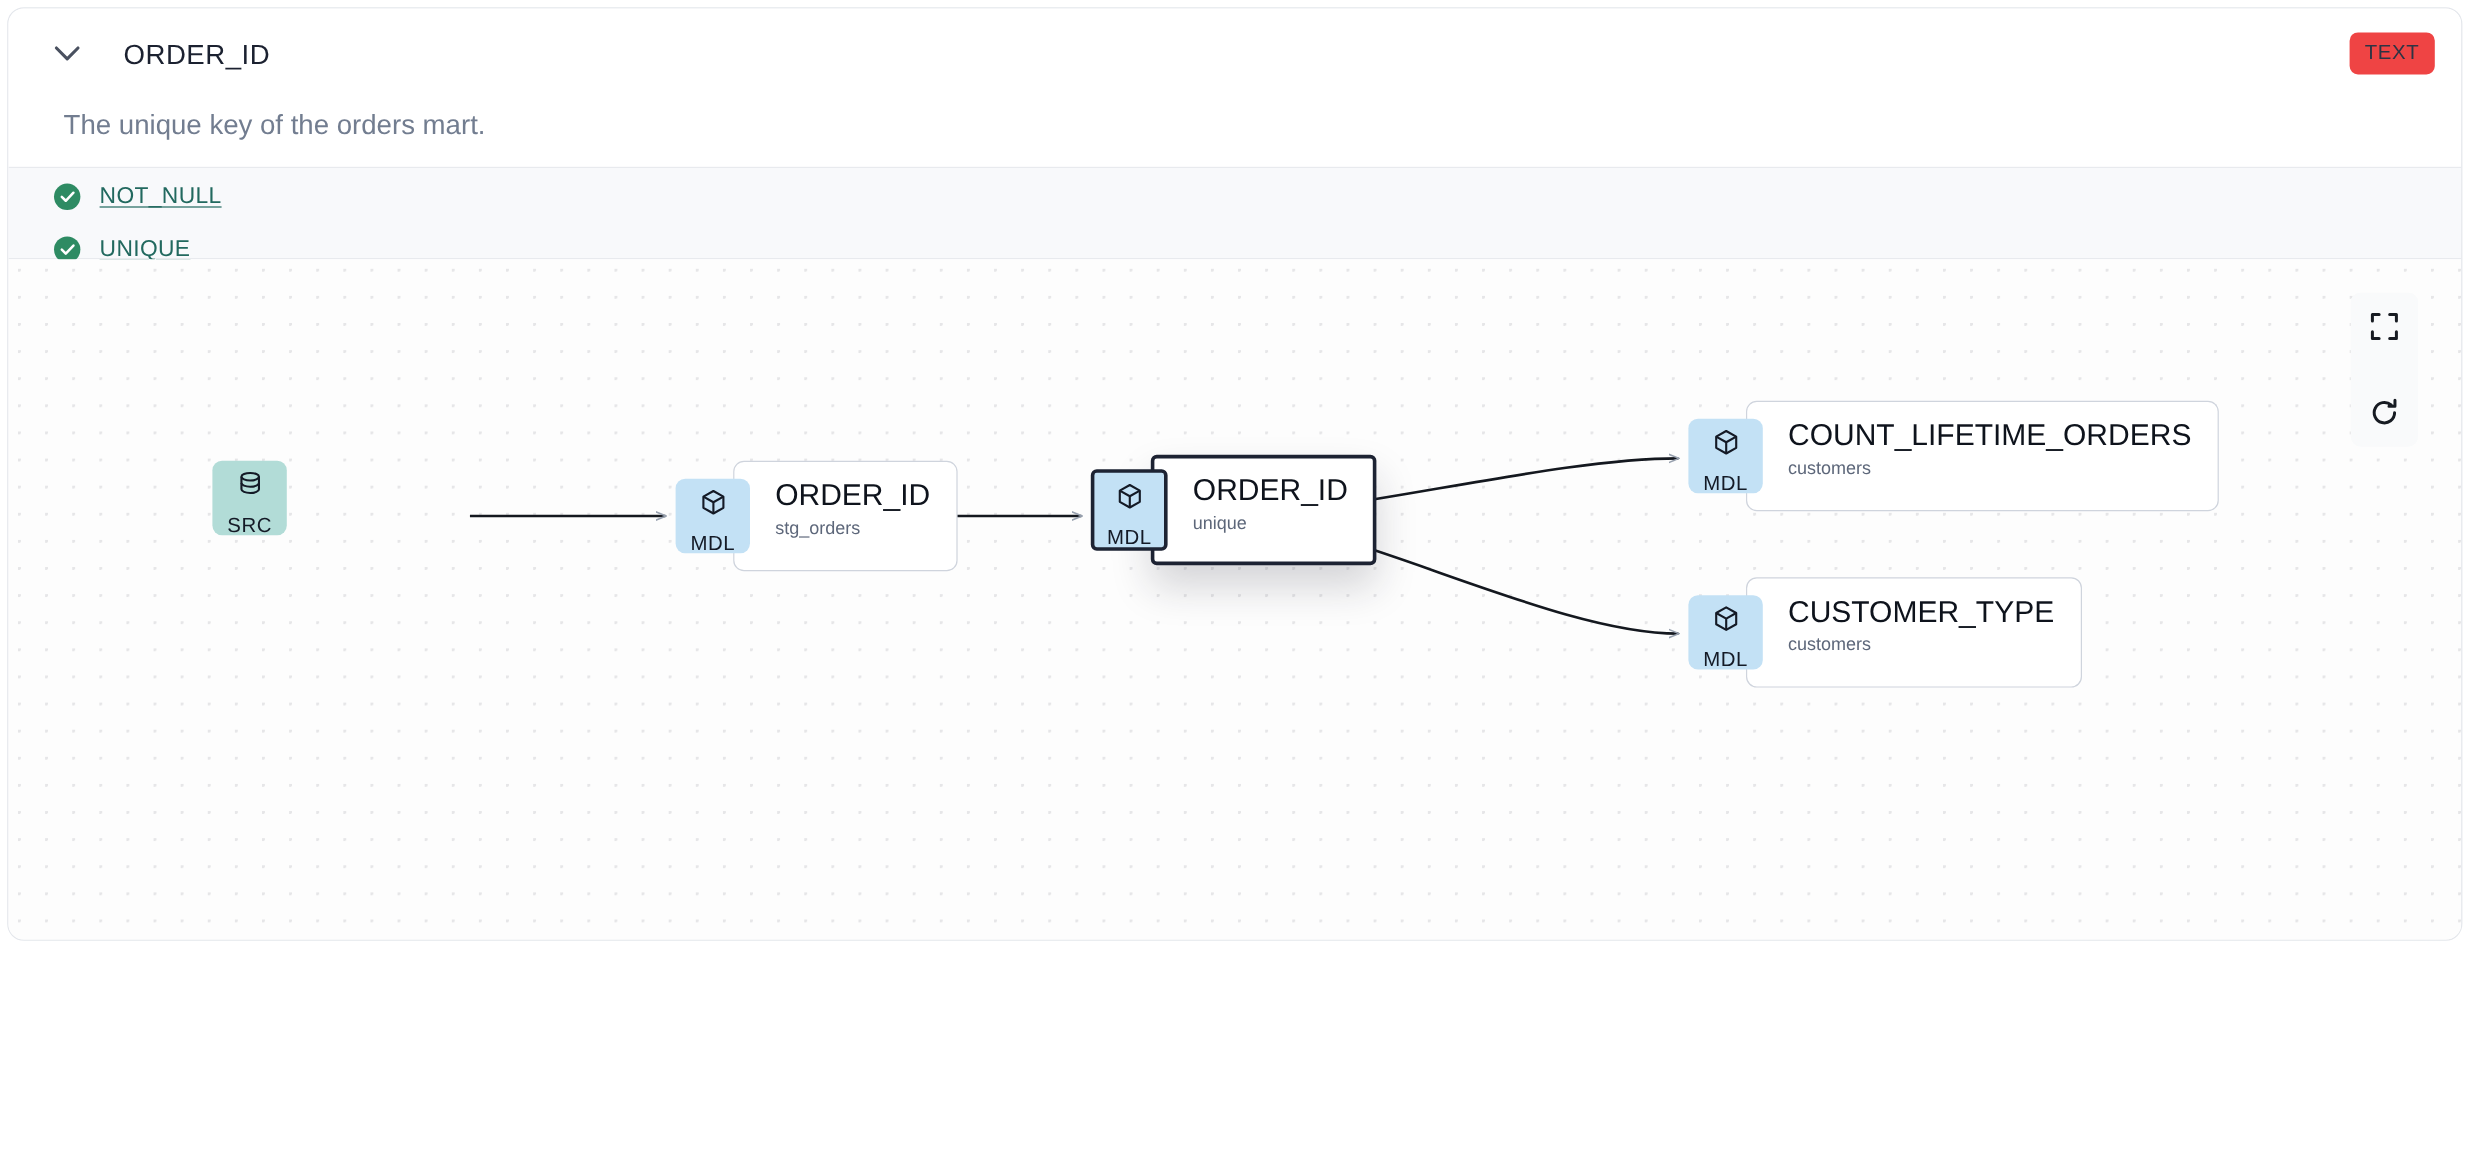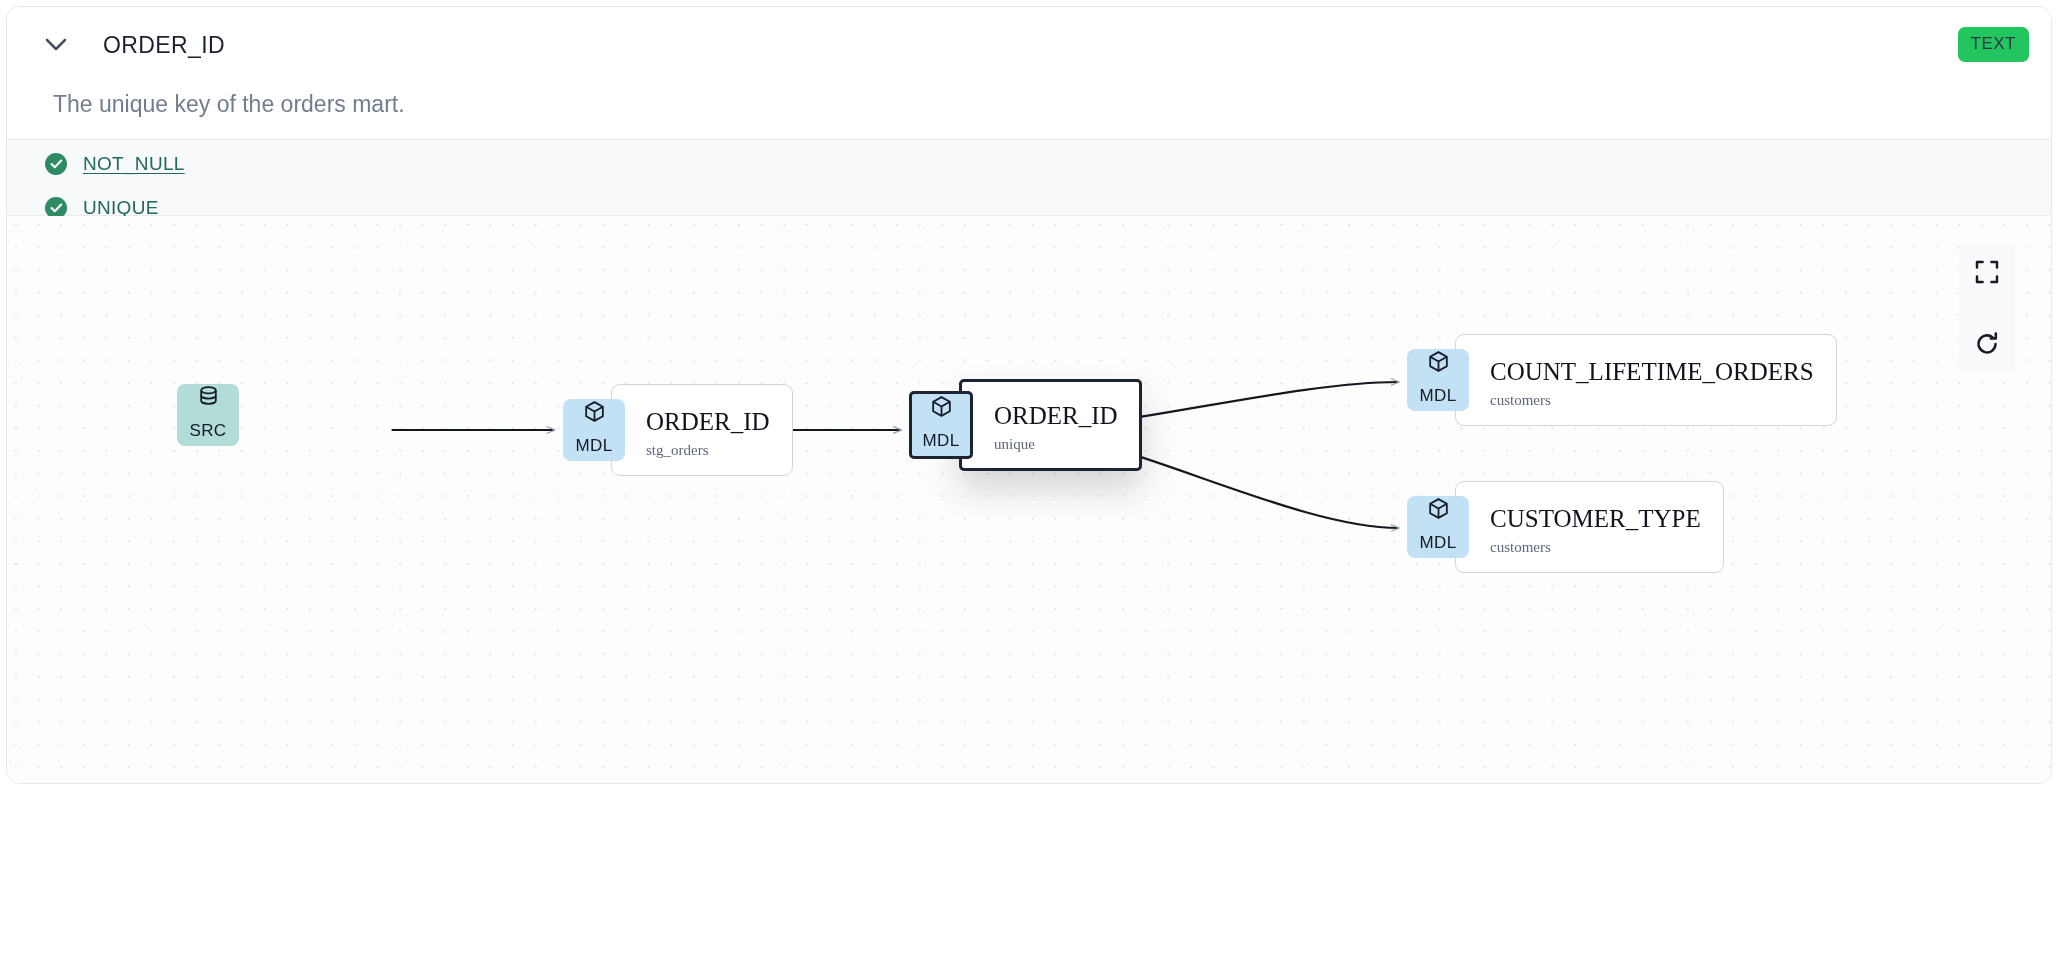--- a/index.html
+++ b/index.html
@@ -60,21 +60,21 @@
     letter-spacing: 0.4px;
     color: #1b2130;
     margin-left: 26px;
     white-space: nowrap;
   }
 
   .type-badge {
     position: absolute;
     right: 22px;
     top: 20px;
-    background: #22c55e;
+    background: #ef4444;
     color: #2d3444;
     font-size: 17px;
     letter-spacing: 0.5px;
     padding: 7px 13px 8px;
     border-radius: 7px;
     cursor: pointer;
   }
 
   .description {
     position: absolute;
@@ -151,21 +151,21 @@
     cursor: pointer;
   }
 
   .node-badge {
     width: 62px;
     flex: none;
     border-radius: 8px;
     display: flex;
     flex-direction: column;
     align-items: center;
-    justify-content: flex-start;
+    justify-content: flex-end;
     align-self: center;
     height: 62px;
     position: relative;
     z-index: 2;
     gap: 12px;
   }
   .badge-src { background: #b2dcd7; }
   .badge-mdl { background: #c3e1f5; }
 
   .node-badge svg { display: block; margin-bottom: 1px; }
@@ -178,25 +178,24 @@
   }
 
   .node-card {
     background: #ffffff;
     border: 1px solid #cfd4dd;
     border-radius: 9px;
     margin-left: -14px;
     padding: 14px 22px 15px 34px;
     display: flex;
     flex-direction: column;
-    justify-content: flex-end;
+    justify-content: flex-start;
     position: relative;
     z-index: 1;
     min-height: 92px;
-    font-family: Liberation Serif, serif;
   }
 
   .node-name {
     font-size: 25px;
     color: #0e131c;
     line-height: 1.15;
     white-space: nowrap;
   }
 
   .node-sub {

